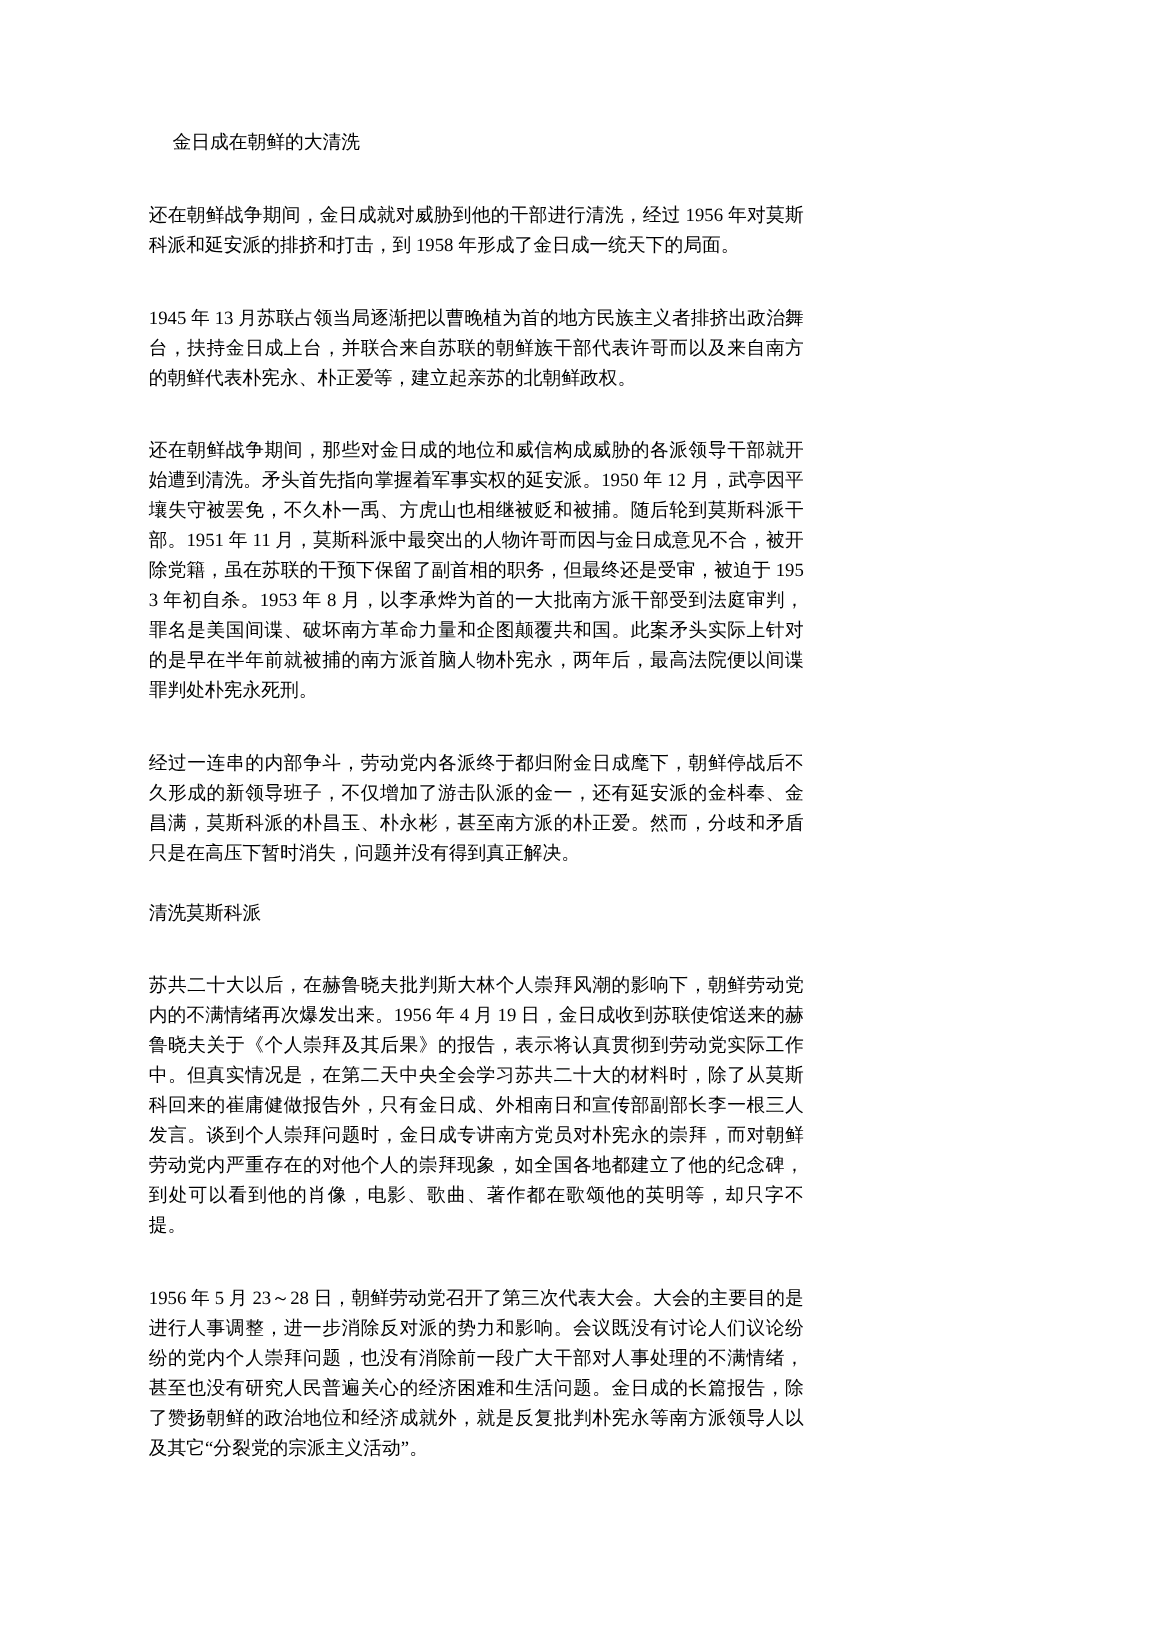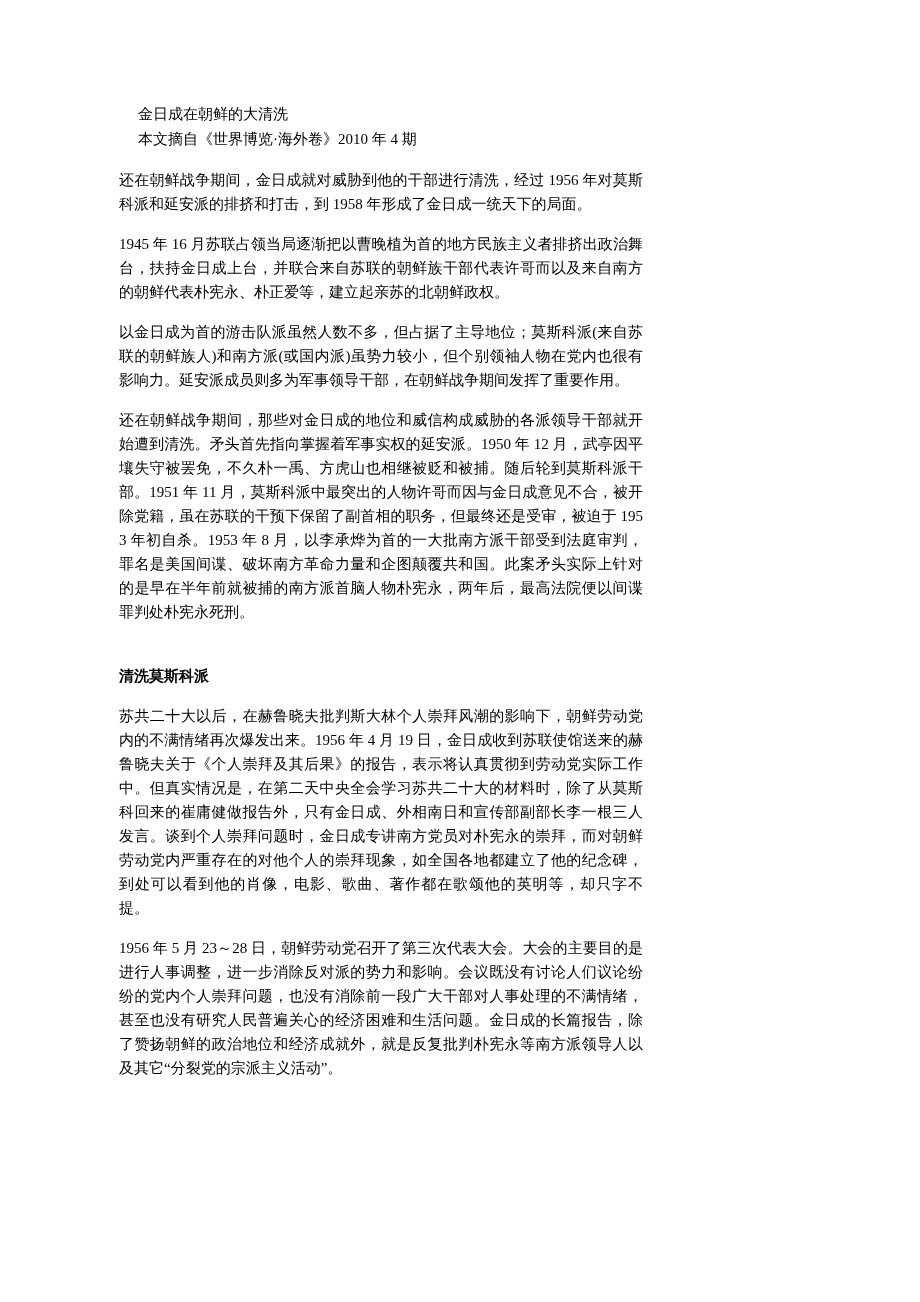--- a/index.html
+++ b/index.html
@@ -28,53 +28,52 @@
       line-height: 25px;
     }
     .doc-title,
     .doc-source {
       font-weight: normal;
       font-size: 15px;
       line-height: 25px;
       margin: 0;
     }
     .para {
-      margin: 16px 0 0 0;
+      margin: 34px 0 0 0;
       font-size: 15px;
       line-height: 24px;
       text-align: justify;
       text-justify: inter-ideograph;
       word-break: break-all;
     }
     .section-heading {
-      margin: 40px 0 0 0;
+      margin: 24px 0 0 0;
       font-size: 15px;
       line-height: 24px;
-      font-weight: bold;
+      font-weight: normal;
       text-align: left;
     }
   </style>
 </head>
 <body>
 
 <div class="doc-page">
 
   <div class="doc-head">
     <div class="doc-title">金日成在朝鲜的大清洗</div>
-    <div class="doc-source">本文摘自《世界博览·海外卷》2010 年 4 期</div>
   </div>
 
   <p class="para">还在朝鲜战争期间，金日成就对威胁到他的干部进行清洗，经过 1956 年对莫斯科派和延安派的排挤和打击，到 1958 年形成了金日成一统天下的局面。</p>
 
-  <p class="para">1945 年 16 月苏联占领当局逐渐把以曹晚植为首的地方民族主义者排挤出政治舞台，扶持金日成上台，并联合来自苏联的朝鲜族干部代表许哥而以及来自南方的朝鲜代表朴宪永、朴正爱等，建立起亲苏的北朝鲜政权。</p>
+  <p class="para">1945 年 13 月苏联占领当局逐渐把以曹晚植为首的地方民族主义者排挤出政治舞台，扶持金日成上台，并联合来自苏联的朝鲜族干部代表许哥而以及来自南方的朝鲜代表朴宪永、朴正爱等，建立起亲苏的北朝鲜政权。</p>
 
-  <p class="para">以金日成为首的游击队派虽然人数不多，但占据了主导地位；莫斯科派(来自苏联的朝鲜族人)和南方派(或国内派)虽势力较小，但个别领袖人物在党内也很有影响力。延安派成员则多为军事领导干部，在朝鲜战争期间发挥了重要作用。</p>
 
   <p class="para">还在朝鲜战争期间，那些对金日成的地位和威信构成威胁的各派领导干部就开始遭到清洗。矛头首先指向掌握着军事实权的延安派。1950 年 12 月，武亭因平壤失守被罢免，不久朴一禹、方虎山也相继被贬和被捕。随后轮到莫斯科派干部。1951 年 11 月，莫斯科派中最突出的人物许哥而因与金日成意见不合，被开除党籍，虽在苏联的干预下保留了副首相的职务，但最终还是受审，被迫于 1953 年初自杀。1953 年 8 月，以李承烨为首的一大批南方派干部受到法庭审判，罪名是美国间谍、破坏南方革命力量和企图颠覆共和国。此案矛头实际上针对的是早在半年前就被捕的南方派首脑人物朴宪永，两年后，最高法院便以间谍罪判处朴宪永死刑。</p>
 
+  <p class="para">经过一连串的内部争斗，劳动党内各派终于都归附金日成麾下，朝鲜停战后不久形成的新领导班子，不仅增加了游击队派的金一，还有延安派的金枓奉、金昌满，莫斯科派的朴昌玉、朴永彬，甚至南方派的朴正爱。然而，分歧和矛盾只是在高压下暂时消失，问题并没有得到真正解决。</p>
 
   <div class="section-heading">清洗莫斯科派</div>
 
   <p class="para">苏共二十大以后，在赫鲁晓夫批判斯大林个人崇拜风潮的影响下，朝鲜劳动党内的不满情绪再次爆发出来。1956 年 4 月 19 日，金日成收到苏联使馆送来的赫鲁晓夫关于《个人崇拜及其后果》的报告，表示将认真贯彻到劳动党实际工作中。但真实情况是，在第二天中央全会学习苏共二十大的材料时，除了从莫斯科回来的崔庸健做报告外，只有金日成、外相南日和宣传部副部长李一根三人发言。谈到个人崇拜问题时，金日成专讲南方党员对朴宪永的崇拜，而对朝鲜劳动党内严重存在的对他个人的崇拜现象，如全国各地都建立了他的纪念碑，到处可以看到他的肖像，电影、歌曲、著作都在歌颂他的英明等，却只字不提。</p>
 
   <p class="para">1956 年 5 月 23～28 日，朝鲜劳动党召开了第三次代表大会。大会的主要目的是进行人事调整，进一步消除反对派的势力和影响。会议既没有讨论人们议论纷纷的党内个人崇拜问题，也没有消除前一段广大干部对人事处理的不满情绪，甚至也没有研究人民普遍关心的经济困难和生活问题。金日成的长篇报告，除了赞扬朝鲜的政治地位和经济成就外，就是反复批判朴宪永等南方派领导人以及其它“分裂党的宗派主义活动”。</p>
 
 
 </div>
 

